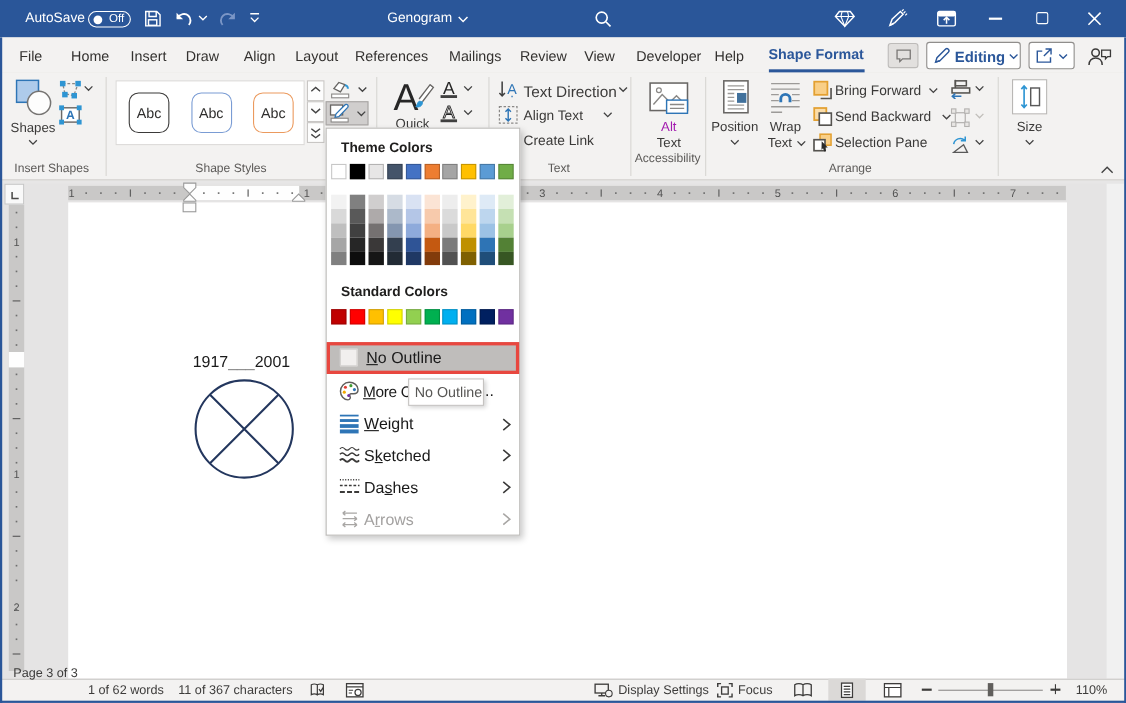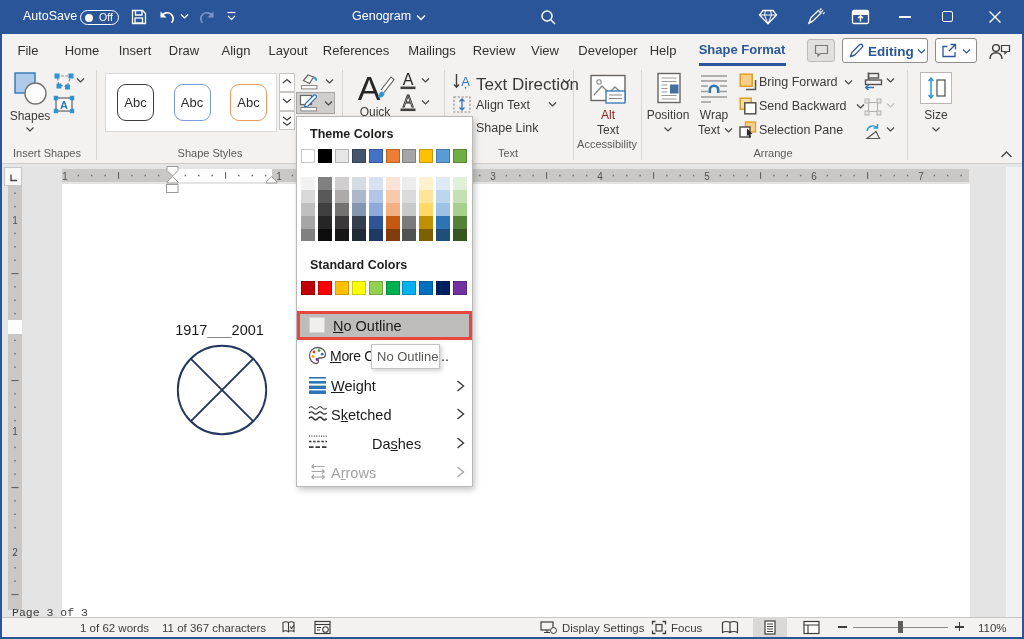--- a/index.html
+++ b/index.html
@@ -197,41 +197,41 @@
 <rect x="1.5" y="15.5" width="15" height="2.6" fill="#404040"></rect>
 </svg>
 <svg class="a" style="left:421px;top:99px" width="9" height="7" viewBox="0 0 9 7">
     <path d="M1 1.5 L4.5 5 L8 1.5" fill="none" stroke="#444" stroke-width="1.2"></path>
   </svg>
 <svg class="a" style="left:452px;top:72px" width="20" height="19" viewBox="0 0 20 19">
 <path d="M4.5 2 v13 M2 12.5 L4.5 15.2 L7 12.5" fill="none" stroke="#404040" stroke-width="1.4"></path>
 <text x="13.5" y="13.5" font-family="Liberation Sans" font-size="13" fill="#2e75b6" text-anchor="middle">A</text>
 <path d="M13.5 16.5 v-1.5" stroke="#2e75b6" stroke-width="1.2"></path>
 </svg>
-<div class="a" style="left:476px;top:74.5px;font-size:17px;color:#3b3a39;">Text Direction</div>
+<div class="a" style="left:476px;top:74.5px;font-size:14px;color:#3b3a39;">Text Direction</div>
 <svg class="a" style="left:562px;top:78px" width="9" height="7" viewBox="0 0 9 7">
     <path d="M1 1.5 L4.5 5 L8 1.5" fill="none" stroke="#444" stroke-width="1.2"></path>
   </svg>
 <svg class="a" style="left:452px;top:95px" width="20" height="19" viewBox="0 0 20 19">
 <rect x="2" y="2" width="16" height="15" fill="none" stroke="#8a8886" stroke-width="1.1" stroke-dasharray="2.2 1.6"></rect>
 <path d="M10 4 v11 M7.5 6.5 L10 4 L12.5 6.5 M7.5 12.5 L10 15 L12.5 12.5" fill="none" stroke="#2e75b6" stroke-width="1.3"></path>
 </svg>
 <div class="a" style="left:476px;top:97.5px;font-size:12.5px;color:#3b3a39;">Align Text</div>
 <svg class="a" style="left:548px;top:101px" width="9" height="7" viewBox="0 0 9 7">
     <path d="M1 1.5 L4.5 5 L8 1.5" fill="none" stroke="#444" stroke-width="1.2"></path>
   </svg>
-<div class="a" style="left:476px;top:121px;font-size:12.5px;color:#3b3a39;">Shape Link</div>
+<div class="a" style="left:476px;top:121px;font-size:12.5px;color:#3b3a39;">Create Link</div>
 <svg class="a" style="left:589px;top:74px" width="38" height="34" viewBox="0 0 38 34">
 <rect x="2" y="1.5" width="34" height="25" fill="#fff" stroke="#686664" stroke-width="1.4"></rect>
 <circle cx="10" cy="8" r="2.2" fill="none" stroke="#8a8886" stroke-width="1.1"></circle>
 <path d="M5 21 L13 12 L20 19 L26 13 L33 20" fill="none" stroke="#8a8886" stroke-width="1.3"></path>
 <rect x="17" y="17" width="19" height="12" fill="#fff" stroke="#2e75b6" stroke-width="1.3"></rect>
 <path d="M20 21 h13 M20 24.5 h13" stroke="#8a8886" stroke-width="1.2"></path>
 </svg>
-<div class="a" style="left:608px;top:108px;transform:translateX(-50%);font-size:12px;color:#7f1d1d;">Alt</div>
+<div class="a" style="left:608px;top:108px;transform:translateX(-50%);font-size:12px;color:#a21caf;">Alt</div>
 <div class="a" style="left:608px;top:123px;transform:translateX(-50%);font-size:12px;color:#3b3a39;">Text</div>
 <svg class="a" style="left:654px;top:72px" width="30" height="32" viewBox="0 0 30 32">
 <rect x="4" y="1.5" width="22" height="29" fill="#fff" stroke="#686664" stroke-width="1.4"></rect>
 <path d="M7.5 6 h15 M7.5 9.5 h15 M7.5 13 h6 M7.5 16.5 h6 M7.5 20 h6 M7.5 23.5 h15 M7.5 27 h15" stroke="#9c9a98" stroke-width="1.2"></path>
 <rect x="16" y="12.5" width="8.5" height="9" fill="#41719c"></rect>
 </svg>
 <div class="a" style="left:668px;top:108px;transform:translateX(-50%);font-size:12px;color:#3b3a39;">Position</div>
 <svg class="a" style="left:663px;top:126px" width="10" height="7" viewBox="0 0 10 7">
     <path d="M1.5 1.5 L5 5 L8.5 1.5" fill="none" stroke="#444" stroke-width="1.2"></path>
   </svg>
@@ -519,42 +519,42 @@
 <path d="M1 3 q2.2 -2.4 4.4 0 t4.4 0 t4.4 0 t4.4 0" fill="none" stroke="#3b3a39" stroke-width="1.1"></path>
 <path d="M1 8 q2.2 -2.4 4.4 0 t4.4 0 t4.4 0 t4.4 0" fill="none" stroke="#3b3a39" stroke-width="1.3"></path>
 <path d="M1 13.5 q2.2 -2.6 4.4 0 t4.4 0 t4.4 0 t4.4 0" fill="none" stroke="#3b3a39" stroke-width="1.8"></path>
 </svg>
 <div class="a" style="left:331px;top:406.5px;font-size:14.5px;color:#1a1a1a;">S<span style="text-decoration:underline;">k</span>etched</div>
 <svg class="a" style="left:308px;top:434px" width="19" height="18" viewBox="0 0 19 18">
 <path d="M1 2.2 h18" stroke="#3b3a39" stroke-width="1.3" stroke-dasharray="1 1.4"></path>
 <path d="M1 7.4 h18" stroke="#3b3a39" stroke-width="1.5" stroke-dasharray="2.5 1.6"></path>
 <path d="M1 13.2 h18" stroke="#3b3a39" stroke-width="1.8" stroke-dasharray="4.5 2"></path>
 </svg>
-<div class="a" style="left:331px;top:435.5px;font-size:14.5px;color:#1a1a1a;margin-left:41px;">Da<span style="text-decoration:underline;">s</span>hes</div>
+<div class="a" style="left:331px;top:435.5px;font-size:14.5px;color:#1a1a1a;">Da<span style="text-decoration:underline;">s</span>hes</div>
 <svg class="a" style="left:308px;top:463px" width="19" height="18" viewBox="0 0 19 18">
 <path d="M3.5 3.5 h13 M3.5 3.5 l2.5 -2 M3.5 3.5 l2.5 2 M16.5 8.5 h-13 M16.5 8.5 l-2.5 -2 M16.5 8.5 l-2.5 2" fill="none" stroke="#a8a6a4" stroke-width="1.2"></path>
 <path d="M3.5 14 h13 M3.5 14 l2.5 -2 M3.5 14 l2.5 2 M16.5 14 l-2.5 -2 M16.5 14 l-2.5 2" fill="none" stroke="#a8a6a4" stroke-width="1.2"></path>
 </svg>
 <div class="a" style="left:331px;top:464.5px;font-size:14.5px;color:#a3a1a0;">A<span style="text-decoration:underline;">r</span>rows</div>
 <svg class="a" style="left:456px;top:380px" width="9" height="12" viewBox="0 0 9 12">
     <path d="M1.5 1 L7.5 6 L1.5 11" fill="none" stroke="#3b3a39" stroke-width="1.4"></path>
   </svg>
 <svg class="a" style="left:456px;top:408px" width="9" height="12" viewBox="0 0 9 12">
     <path d="M1.5 1 L7.5 6 L1.5 11" fill="none" stroke="#3b3a39" stroke-width="1.4"></path>
   </svg>
 <svg class="a" style="left:456px;top:437px" width="9" height="12" viewBox="0 0 9 12">
     <path d="M1.5 1 L7.5 6 L1.5 11" fill="none" stroke="#3b3a39" stroke-width="1.4"></path>
   </svg>
 <svg class="a" style="left:456px;top:466px" width="9" height="12" viewBox="0 0 9 12">
     <path d="M1.5 1 L7.5 6 L1.5 11" fill="none" stroke="#a8a6a4" stroke-width="1.4"></path>
   </svg>
 <div class="a" style="left:371px;top:344px;width:69px;height:25px;background:#fff;border:1px solid #c5c3c1;box-shadow:2px 2px 4px rgba(0,0,0,0.18);"></div>
 <div class="a" style="left:377px;top:349px;font-size:13px;color:#585755;">No Outline</div>
 <div class="a" style="left:0;top:617px;width:1024px;height:20px;background:#f3f2f1;border-top:1px solid #c9c7c5;"></div>
-<div class="a" style="left:12px;top:606px;font-size:11.5px;color:#3d3c3b;font-family:Liberation Mono, monospace;">Page 3 of 3</div>
+<div class="a" style="left:12px;top:606px;font-size:11.5px;color:#3d3c3b;">Page 3 of 3</div>
 <div class="a" style="left:80px;top:622px;font-size:11.5px;color:#3d3c3b;">1 of 62 words</div>
 <div class="a" style="left:162px;top:622px;font-size:11.5px;color:#3d3c3b;">11 of 367 characters</div>
 <svg class="a" style="left:281px;top:620px" width="15" height="15" viewBox="0 0 15 15">
 <path d="M2 2.5 c2 -1 3.5 -1 5.5 0 v9 c-2 -1 -3.5 -1 -5.5 0z M13 2.5 c-2 -1 -3.5 -1 -5.5 0 v9 c2 -1 3.5 -1 5.5 0z" fill="none" stroke="#3d3c3b" stroke-width="1.1"></path>
 <path d="M9 6.5 l1.5 2 2.5 -3.5" fill="none" stroke="#3d3c3b" stroke-width="1.2"></path>
 </svg>
 <svg class="a" style="left:314px;top:620px" width="17" height="15" viewBox="0 0 17 15">
 <rect x="1" y="1.5" width="15" height="12" fill="#fff" stroke="#3d3c3b" stroke-width="1.2"></rect>
 <path d="M1 4.5 h15" stroke="#3d3c3b" stroke-width="1.2"></path>
 <circle cx="11.5" cy="9.5" r="2.8" fill="none" stroke="#3d3c3b" stroke-width="1.1"></circle>

